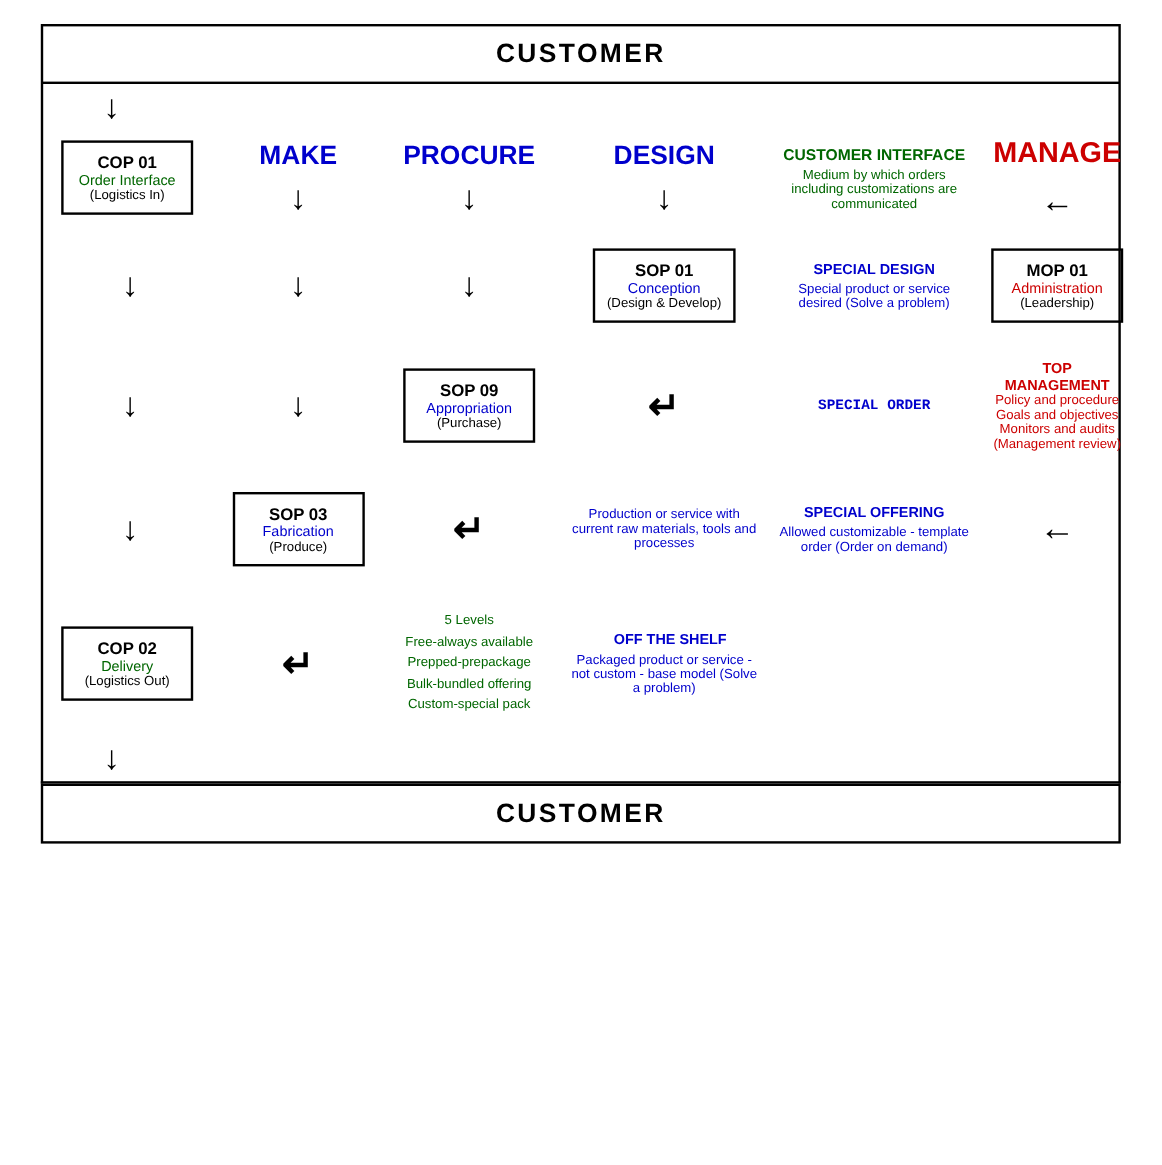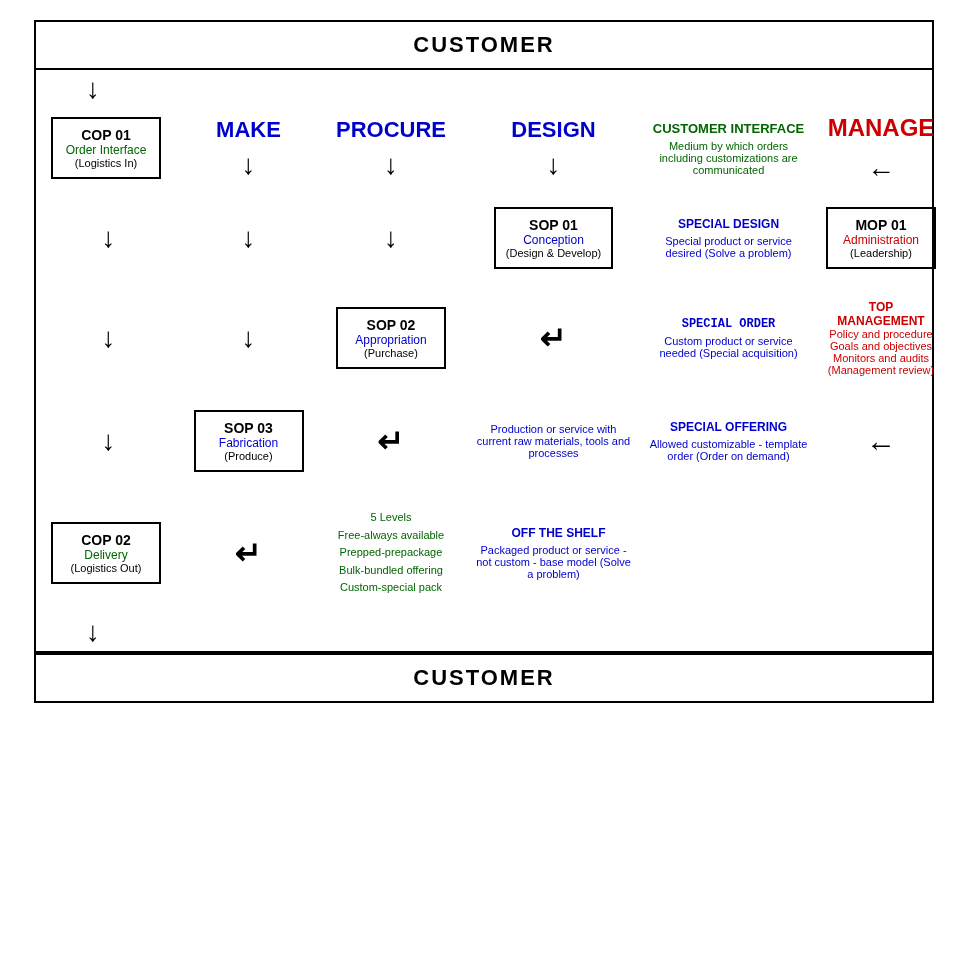--- a/index.html
+++ b/index.html
@@ -210,33 +210,32 @@
       <div class="cell">
         <div class="arrow-down">↓</div>
       </div>
 
       <div class="cell">
         <div class="arrow-down">↓</div>
       </div>
 
       <div class="cell">
         <div class="box">
-          <div class="box-title">SOP 02</div>
+          <div class="box-title">SOP 09</div>
           <div class="box-subtitle-blue">Appropriation</div>
           <div style="font-size:11px; color:#000;">(Purchase)</div>
         </div>
       </div>
 
       <div class="cell">
         <div style="font-size:32px; font-weight:900;">↵</div>
       </div>
 
       <div class="cell">
         <div class="text-blue" style="font-weight:700; font-size:12px;font-family:Liberation Mono, monospace;">SPECIAL ORDER</div>
-        <div class="text-blue" style="margin-top:4px;">Custom product or service needed (Special acquisition)</div>
       </div>
 
       <div class="cell">
         <div class="text-red" style="font-weight:700; font-size:12px;">TOP MANAGEMENT</div>
         <div class="text-red">Policy and procedure</div>
         <div class="text-red">Goals and objectives</div>
         <div class="text-red">Monitors and audits</div>
         <div class="text-red">(Management review)</div>
       </div>
     </div>

